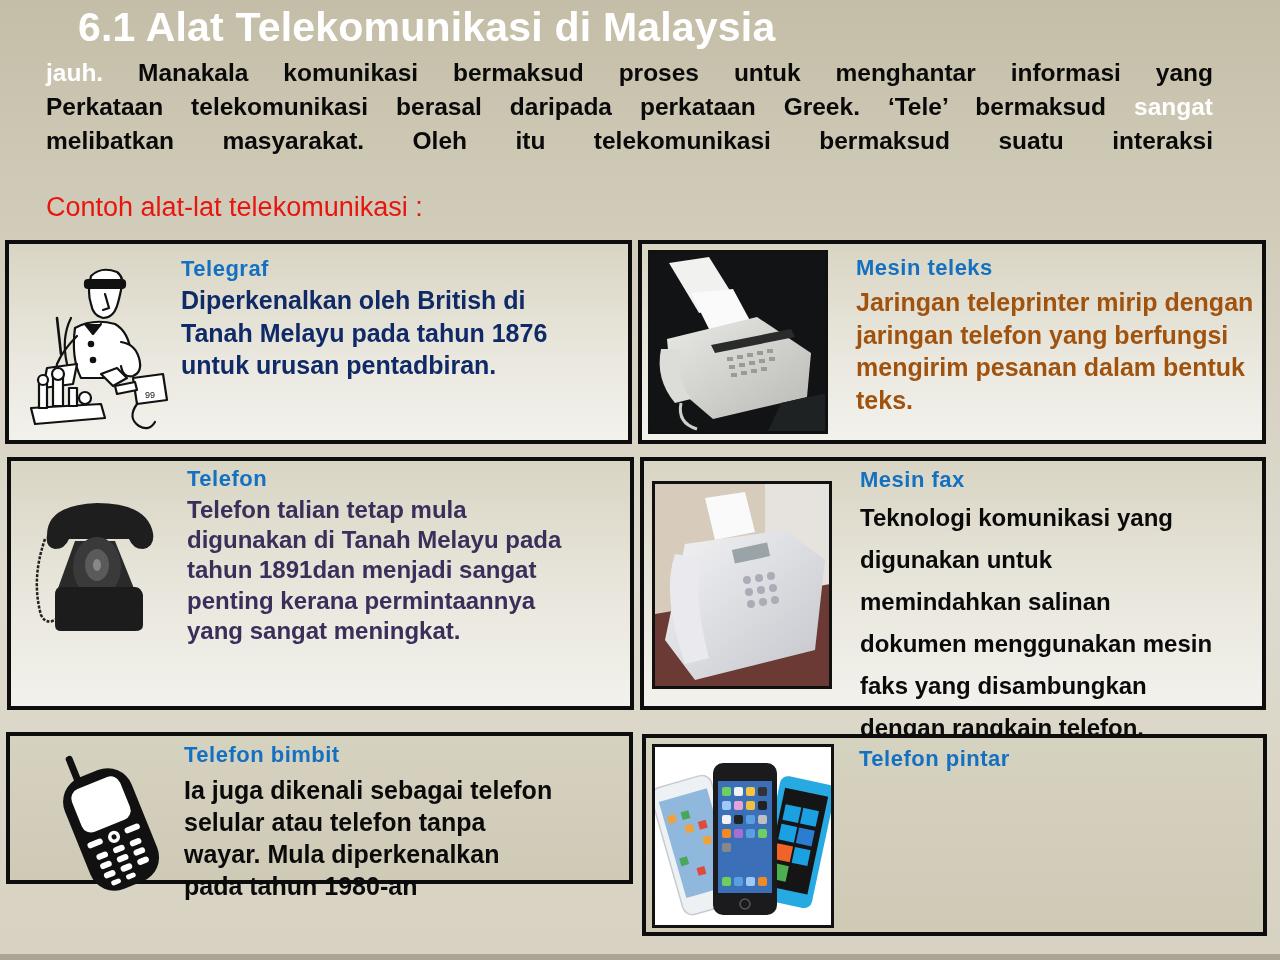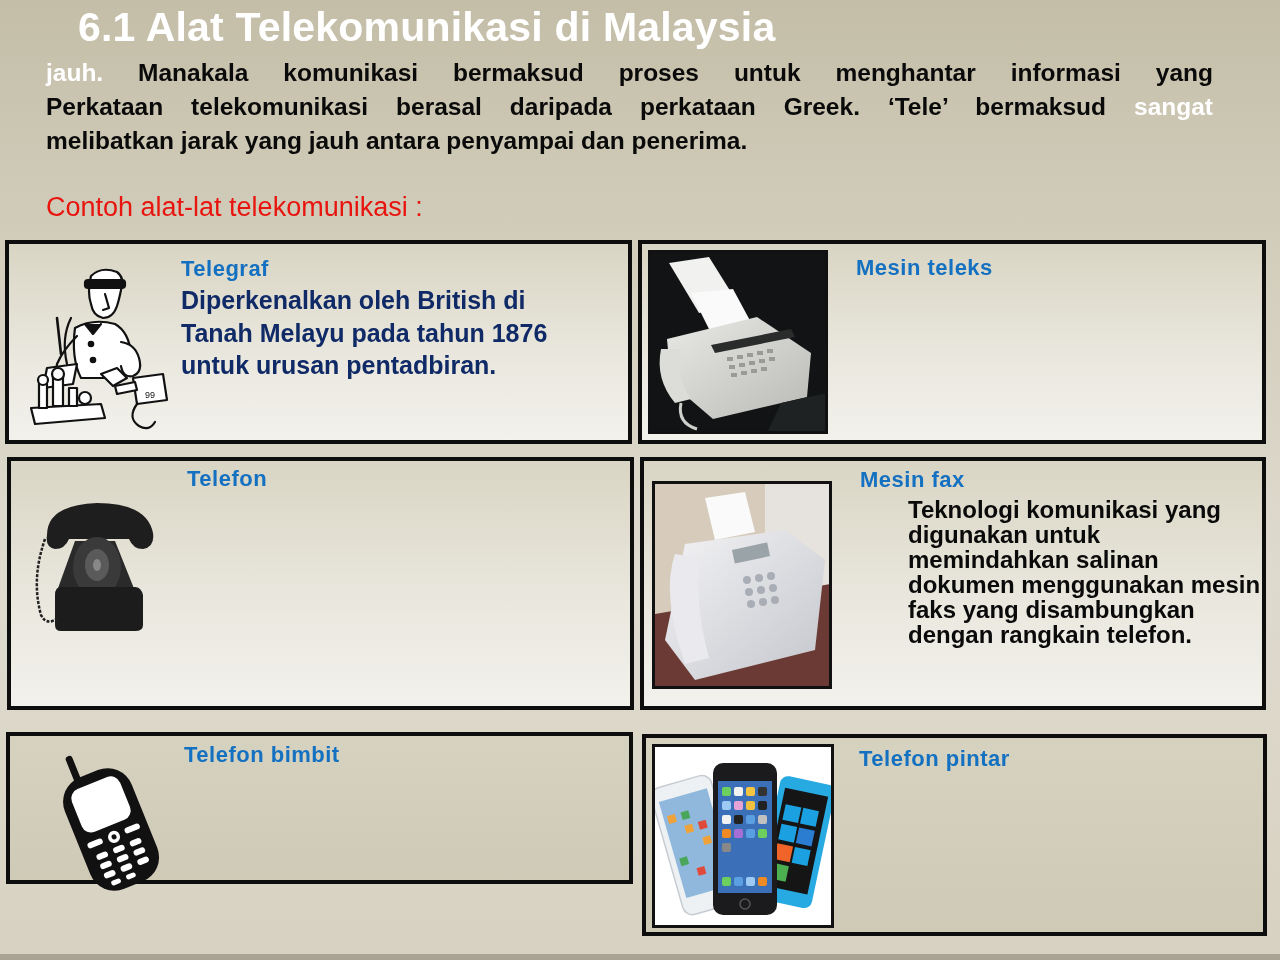--- a/index.html
+++ b/index.html
@@ -45,21 +45,21 @@
   svg { display: block; }
 </style>
 </head>
 <body>
 
 <div class="title">6.1 Alat Telekomunikasi di Malaysia</div>
 
 <div class="intro">
   <span class="line"><span class="hl">jauh.</span><span> Manakala komunikasi bermaksud proses untuk menghantar informasi yang</span></span>
   <span class="line"><span>Perkataan telekomunikasi berasal daripada perkataan Greek. ‘Tele’ bermaksud </span><span class="hl">sangat</span></span>
-  <span class="line last">melibatkan jarak yang jauh antara penyampai dan penerima.</span>
+  <span class="line">melibatkan masyarakat. Oleh itu telekomunikasi bermaksud suatu interaksi</span>
 </div>
 
 <div class="examples">Contoh alat-lat telekomunikasi :</div>
 
 <div class="card" style="left:5px; top:240px; width:627px; height:204px;">
   <div style="position:absolute; left:16px; top:14px; width:150px; height:176px;">
     <svg width="150" height="176" viewBox="0 0 150 176">
       <g fill="none" stroke="#111" stroke-width="2.2" stroke-linejoin="round" stroke-linecap="round">
 
         <path d="M66 18 q10 -10 26 -4 q8 6 4 18 q-2 10 -4 16 q-4 12 -14 12 q-10 -2 -12 -14 q-4 -12 0 -28z" fill="#fff"></path>
@@ -129,35 +129,37 @@
           <rect x="90" y="118" width="6" height="4"></rect>
           <rect x="100" y="116" width="6" height="4"></rect>
           <rect x="110" y="114" width="6" height="4"></rect>
       </g>
       <path d="M10 96 q-6 30 14 54 l16 -4 q-16 -22 -10 -50z" fill="#dcdcd8"></path>
       <path d="M30 150 q-4 20 16 26" fill="none" stroke="#cfcfcb" stroke-width="3"></path>
       <path d="M130 150 l46 -10 l0 40 l-60 0z" fill="#1f2223"></path>
     </svg>
   </div>
   <div class="card-title" style="left:214px; top:11px;text-align:right;">Mesin teleks</div>
+  <div class="card-text" style="left:214px; top:42px; width:400px; color:#a0520f;">Jaringan teleprinter mirip dengan jaringan telefon yang berfungsi mengirim pesanan dalam bentuk teks.</div>
 </div>
 
 <div class="card" style="left:7px; top:457px; width:627px; height:253px;padding-left:32px;">
   <div style="position:absolute; left:14px; top:34px; width:140px; height:140px;">
     <svg width="140" height="140" viewBox="0 0 140 140">
       <path d="M22 40 q0 -30 50 -32 q50 0 56 30 q2 14 -10 16 q-10 0 -14 -10 l-60 0 q-4 10 -14 10 q-10 -2 -8 -14z" fill="#1e1e1e"></path>
       <path d="M50 46 l40 0 l20 50 l-78 0z" fill="#2a2a2a"></path>
       <ellipse cx="72" cy="72" rx="24" ry="30" fill="#3a3a3a"></ellipse>
       <ellipse cx="72" cy="70" rx="12" ry="16" fill="#5a5a5a"></ellipse>
       <ellipse cx="72" cy="70" rx="4" ry="6" fill="#888"></ellipse>
       <path d="M36 92 l74 0 q6 0 8 8 l0 30 q0 6 -8 6 l-74 0 q-6 0 -6 -6 l0 -30 q0 -8 6 -8z" fill="#1c1c1c"></path>
       <path d="M20 44 q-14 40 -4 76 q6 12 18 2" fill="none" stroke="#222" stroke-width="2.5" stroke-dasharray="3 1.5"></path>
     </svg>
   </div>
   <div class="card-title" style="left:176px; top:5px;">Telefon</div>
+  <div class="card-text" style="left:176px; top:34px; width:380px; font-size:24px; line-height:30.2px; color:#3a2f5a;">Telefon talian tetap mula digunakan di Tanah Melayu pada tahun 1891dan menjadi sangat penting kerana permintaannya yang sangat meningkat.</div>
 </div>
 
 <div class="card" style="left:640px; top:457px; width:626px; height:253px;">
   <div class="photo" style="left:8px; top:20px; width:180px; height:208px; background:#c9b9a6;">
     <svg width="176" height="204" viewBox="0 0 176 204">
       <defs>
         <linearGradient id="fx2" x1="0" y1="0" x2="1" y2="1">
           <stop offset="0" stop-color="#f3f3f5"></stop>
             <stop offset="1" stop-color="#c4c6cc"></stop>
         </linearGradient>
@@ -176,21 +178,21 @@
           <circle cx="106" cy="106" r="4"></circle>
           <circle cx="118" cy="104" r="4"></circle>
         <circle cx="96" cy="120" r="4"></circle>
           <circle cx="108" cy="118" r="4"></circle>
           <circle cx="120" cy="116" r="4"></circle>
       </g>
       <path d="M20 70 q-14 40 10 110 l24 -6 q-16 -60 -8 -100z" fill="#eaeaee"></path>
     </svg>
   </div>
   <div class="card-title" style="left:216px; top:6px;">Mesin fax</div>
-  <div class="card-text" style="left:216px; top:36px; width:360px; font-size:24px; line-height:25px; color:#0a0a0a;margin-left:48px;">Teknologi komunikasi yang digunakan untuk memindahkan salinan dokumen menggunakan mesin faks yang disambungkan dengan rangkain telefon.</div>
+  <div class="card-text" style="left:216px; top:36px; width:360px; font-size:24px; line-height:42px; color:#0a0a0a;">Teknologi komunikasi yang digunakan untuk memindahkan salinan dokumen menggunakan mesin faks yang disambungkan dengan rangkain telefon.</div>
 </div>
 
 <div class="card dark" style="left:6px; top:732px; width:627px; height:152px;">
   <div style="position:absolute; left:34px; top:12px; width:120px; height:150px;">
     <svg width="120" height="150" viewBox="0 0 120 150">
       <g transform="rotate(-22 60 80)">
         <rect x="50" y="0" width="7" height="40" rx="3" fill="#111"></rect>
         <rect x="30" y="24" width="72" height="120" rx="26" fill="#111"></rect>
         <rect x="40" y="34" width="52" height="46" rx="10" fill="#fff"></rect>
         <g fill="#fff">
@@ -207,20 +209,21 @@
             <rect x="60" y="122" width="12" height="6" rx="3"></rect>
             <rect x="78" y="122" width="12" height="6" rx="3"></rect>
           <rect x="46" y="132" width="10" height="5" rx="2.5"></rect>
             <rect x="62" y="132" width="10" height="5" rx="2.5"></rect>
         </g>
         <circle cx="66" cy="92" r="2.5" fill="#111"></circle>
       </g>
     </svg>
   </div>
   <div class="card-title" style="left:174px; top:6px;">Telefon bimbit</div>
+  <div class="card-text" style="left:174px; top:38px; width:370px; font-size:25px; line-height:32px; color:#0a0a0a;">Ia juga dikenali sebagai telefon selular atau telefon tanpa wayar. Mula diperkenalkan pada tahun 1980-an</div>
 </div>
 
 <div class="card dark" style="left:642px; top:734px; width:625px; height:202px; overflow:hidden;">
   <div class="photo" style="left:6px; top:6px; width:182px; height:184px; background:#fff;">
     <svg width="176" height="178" viewBox="0 0 176 178">
       <rect width="176" height="178" fill="#fff"></rect>
 
       <g transform="rotate(-16 50 100)">
         <rect x="12" y="30" width="62" height="132" rx="10" fill="#eef1f4" stroke="#c7ccd2" stroke-width="1.5"></rect>
         <rect x="18" y="44" width="50" height="100" fill="#8fb8dc"></rect>

